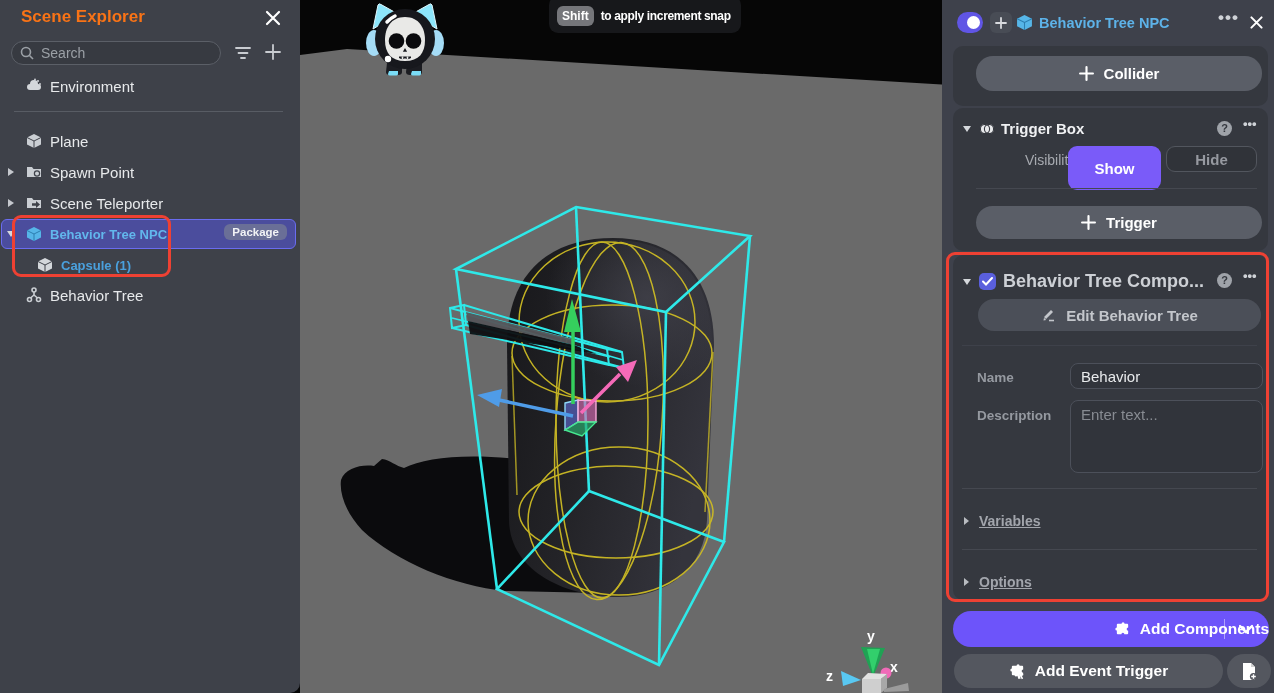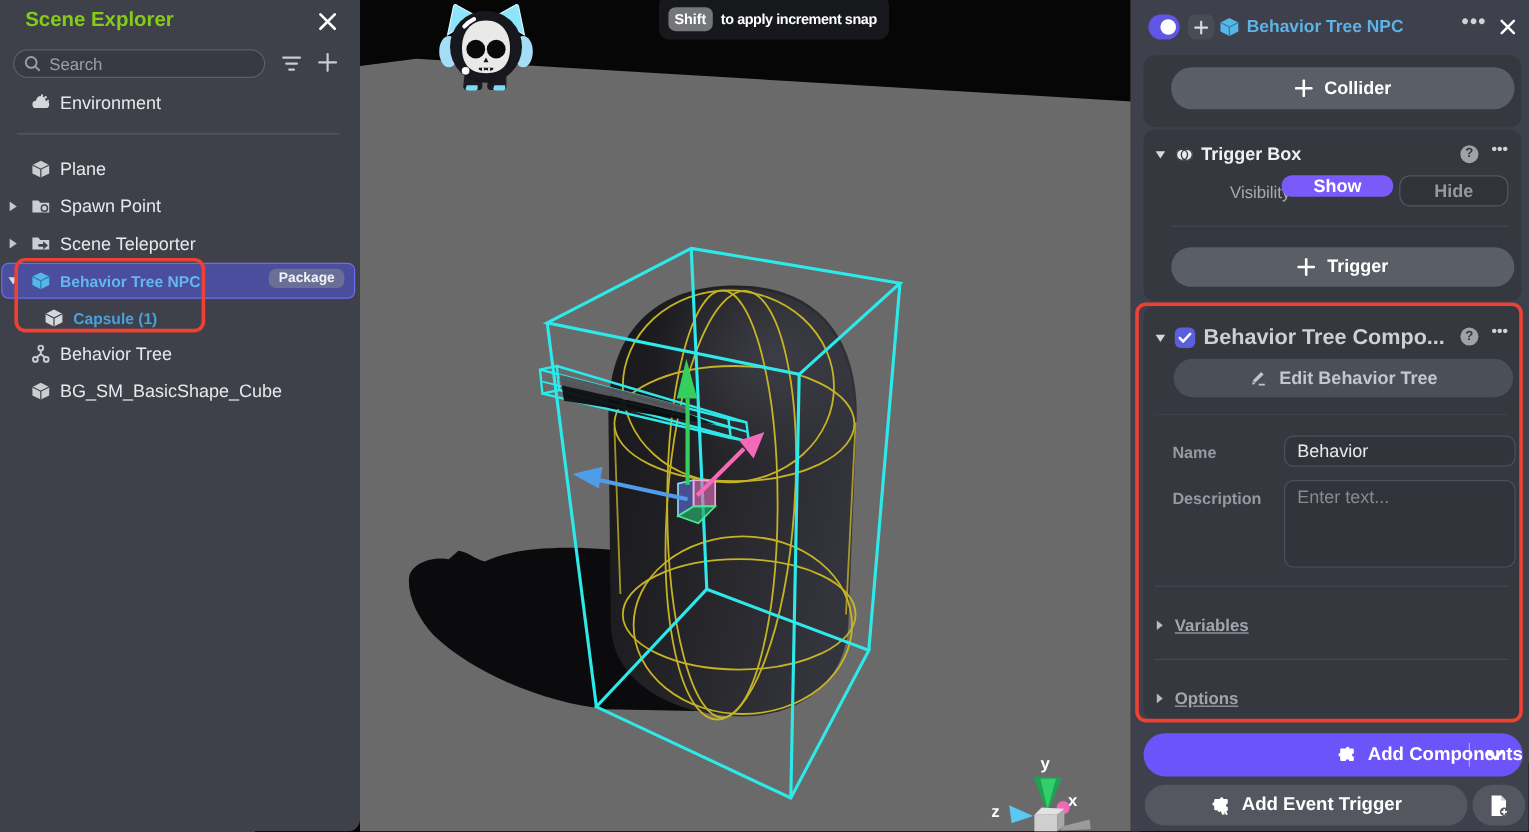--- a/index.html
+++ b/index.html
@@ -6,42 +6,42 @@
   html,body { width:1274px; height:693px; overflow:hidden; background:#000; font-family:"Liberation Sans", sans-serif; }
   #stage { position:relative; width:1274px; height:693px; }
   #scene { position:absolute; left:0; top:0; }
   
   #tooltip { position:absolute; left:549px; top:-4px; height:37px; background:#17181b; border-radius:9px;
     display:flex; align-items:center; padding:2px 10px 0 8px; color:#fff; font-weight:bold; font-size:12px; letter-spacing:-0.35px; }
   #tooltip .key { background:#75767a; border-radius:6px; padding:3px 5px; margin-right:7px; font-size:12px; letter-spacing:0; }
   
   #lpanel { position:absolute; left:0; top:0; width:300px; height:693px; background:#3e4149;
     border-radius:0 0 10px 0; color:#e7e9eb; }
-  #lpanel h1 { position:absolute; left:21px; top:7px; font-size:17px; color:#84cc16; }
+  #lpanel h1 { position:absolute; left:21px; top:7px; font-size:17px; color:#f97316; }
   #lclose { position:absolute; left:263px; top:8px; width:20px; height:20px; }
   .srch { position:absolute; left:11px; top:41px; width:210px; height:24px; background:#373a41;
     border:1px solid #5b5f67; border-radius:12px; display:flex; align-items:center; color:#9ba0a6; font-size:14px; }
   .srch svg { margin:0 7px 0 8px; }
   .row { position:absolute; left:0; height:30px; width:300px; display:flex; align-items:center; font-size:15px; }
   .row .car { width:10px; margin-left:6px; flex:none; }
   .row .ico { width:16px; height:16px; margin-left:10px; margin-right:8px; flex:none; }
   .sep { position:absolute; left:14px; top:111px; width:269px; height:1px; background:#585c64; }
   .selrow { position:absolute; left:1px; top:219px; width:295px; height:30px; background:#4b4d9d;
     border:1.5px solid #6a6cf0; border-radius:6px; }
   .pkg { position:absolute; right:13px; top:5px; background:#6a6f97; color:#f2f3f5; font-size:11.5px; font-weight:bold;
     border-radius:6px; padding:2px 8px; }
   .redbox { position:absolute; border:3.5px solid #ee4133; border-radius:9px; }
   
   #rpanel { position:absolute; left:942px; top:0; width:332px; height:693px; background:#3e414b; color:#dfe1e5; }
   .card { position:absolute; left:11px; width:315px; background:#35383f; border-radius:10px; }
   .gbtn { position:absolute; background:#5a5e67; border-radius:17px; color:#fff; font-weight:bold; font-size:15px;
     display:flex; align-items:center; justify-content:center; }
   .secthead { position:absolute; display:flex; align-items:center; color:#f0f1f3; font-weight:bold; font-size:15px; }
   .muted { color:#a7aab0;margin-left:48px; }
-  .showbtn { position:absolute; left:126px; top:146px; width:93px; height:18px; background:#7a5bf9; border-radius:9px;
+  .showbtn { position:absolute; left:126px; top:146px; width:93px; height:44px; background:#7a5bf9; border-radius:9px;
     color:#fff; font-weight:bold; font-size:15px; display:flex; align-items:center; justify-content:center; }
   .hidebtn { position:absolute; left:224px; top:146px; width:91px; height:26px; background:#303339; border:1px solid #52565e;
     border-radius:9px; color:#9699a0; font-weight:bold; font-size:15px; display:flex; align-items:center; justify-content:center; }
   .divline { position:absolute; height:1px; background:#454850; }
   .inpt { position:absolute; border:1px solid #4c505a; border-radius:8px; background:rgba(43,46,52,0.35);
     color:#e8eaec; font-size:15px; }
   .lbl { position:absolute; color:#9599a0; font-size:13.5px; font-weight:bold; }
   .fold { position:absolute; display:flex; align-items:center; color:#a2a5ac; font-weight:bold; font-size:14px;text-decoration:underline; }
   .addcomp { position:absolute; left:11px; top:611px; width:316px; height:36px; background:#6d54fa; border-radius:18px;
     color:#fff; font-weight:bold; font-size:15.5px; display:flex; align-items:center; justify-content:flex-end; }
@@ -233,24 +233,20 @@
     <div class="redbox" style="left:12px;top:215px;width:159px;height:62px"></div>
 
     <div class="row" style="top:280px"><span class="car"></span><svg class="ico" viewBox="0 0 16 16">
           <g fill="none" stroke="#caced3" stroke-width="1.6">
             <circle cx="8" cy="3" r="2"></circle>
             <circle cx="3.5" cy="12.5" r="2"></circle>
             <circle cx="12.5" cy="12.5" r="2"></circle>
             <path d="M8,5 V8 M8,8 L4.5,11 M8,8 L11.5,11"></path>
           </g>
         </svg>Behavior Tree</div>
-    <div class="row" style="top:311px"><span class="car"></span><svg class="ico" viewBox="0 0 16 16">
-          <path d="M8,1 L15,4.5 L15,11.5 L8,15 L1,11.5 L1,4.5 Z" fill="#caced3"></path>
-          <path d="M1,4.5 L8,8 L15,4.5 M8,8 L8,15" stroke="#3e4149" stroke-width="1" fill="none"></path>
-        </svg>BG_SM_BasicShape_Cube</div>
   </div>
 
   <div id="rpanel">
 
     <div style="position:absolute;left:15px;top:12px;width:26px;height:21px;background:#6055e5;border-radius:11px">
       <div style="position:absolute;right:3.5px;top:4px;width:13px;height:13px;background:#fff;border-radius:50%"></div>
     </div>
     <div style="position:absolute;left:48px;top:12px;width:22px;height:21px;background:#484c55;border-radius:6px;display:flex;align-items:center;justify-content:center">
       <svg width="12" height="12" viewBox="0 0 12 12">
           <g stroke="#d8dade" stroke-width="1.8" stroke-linecap="round">

